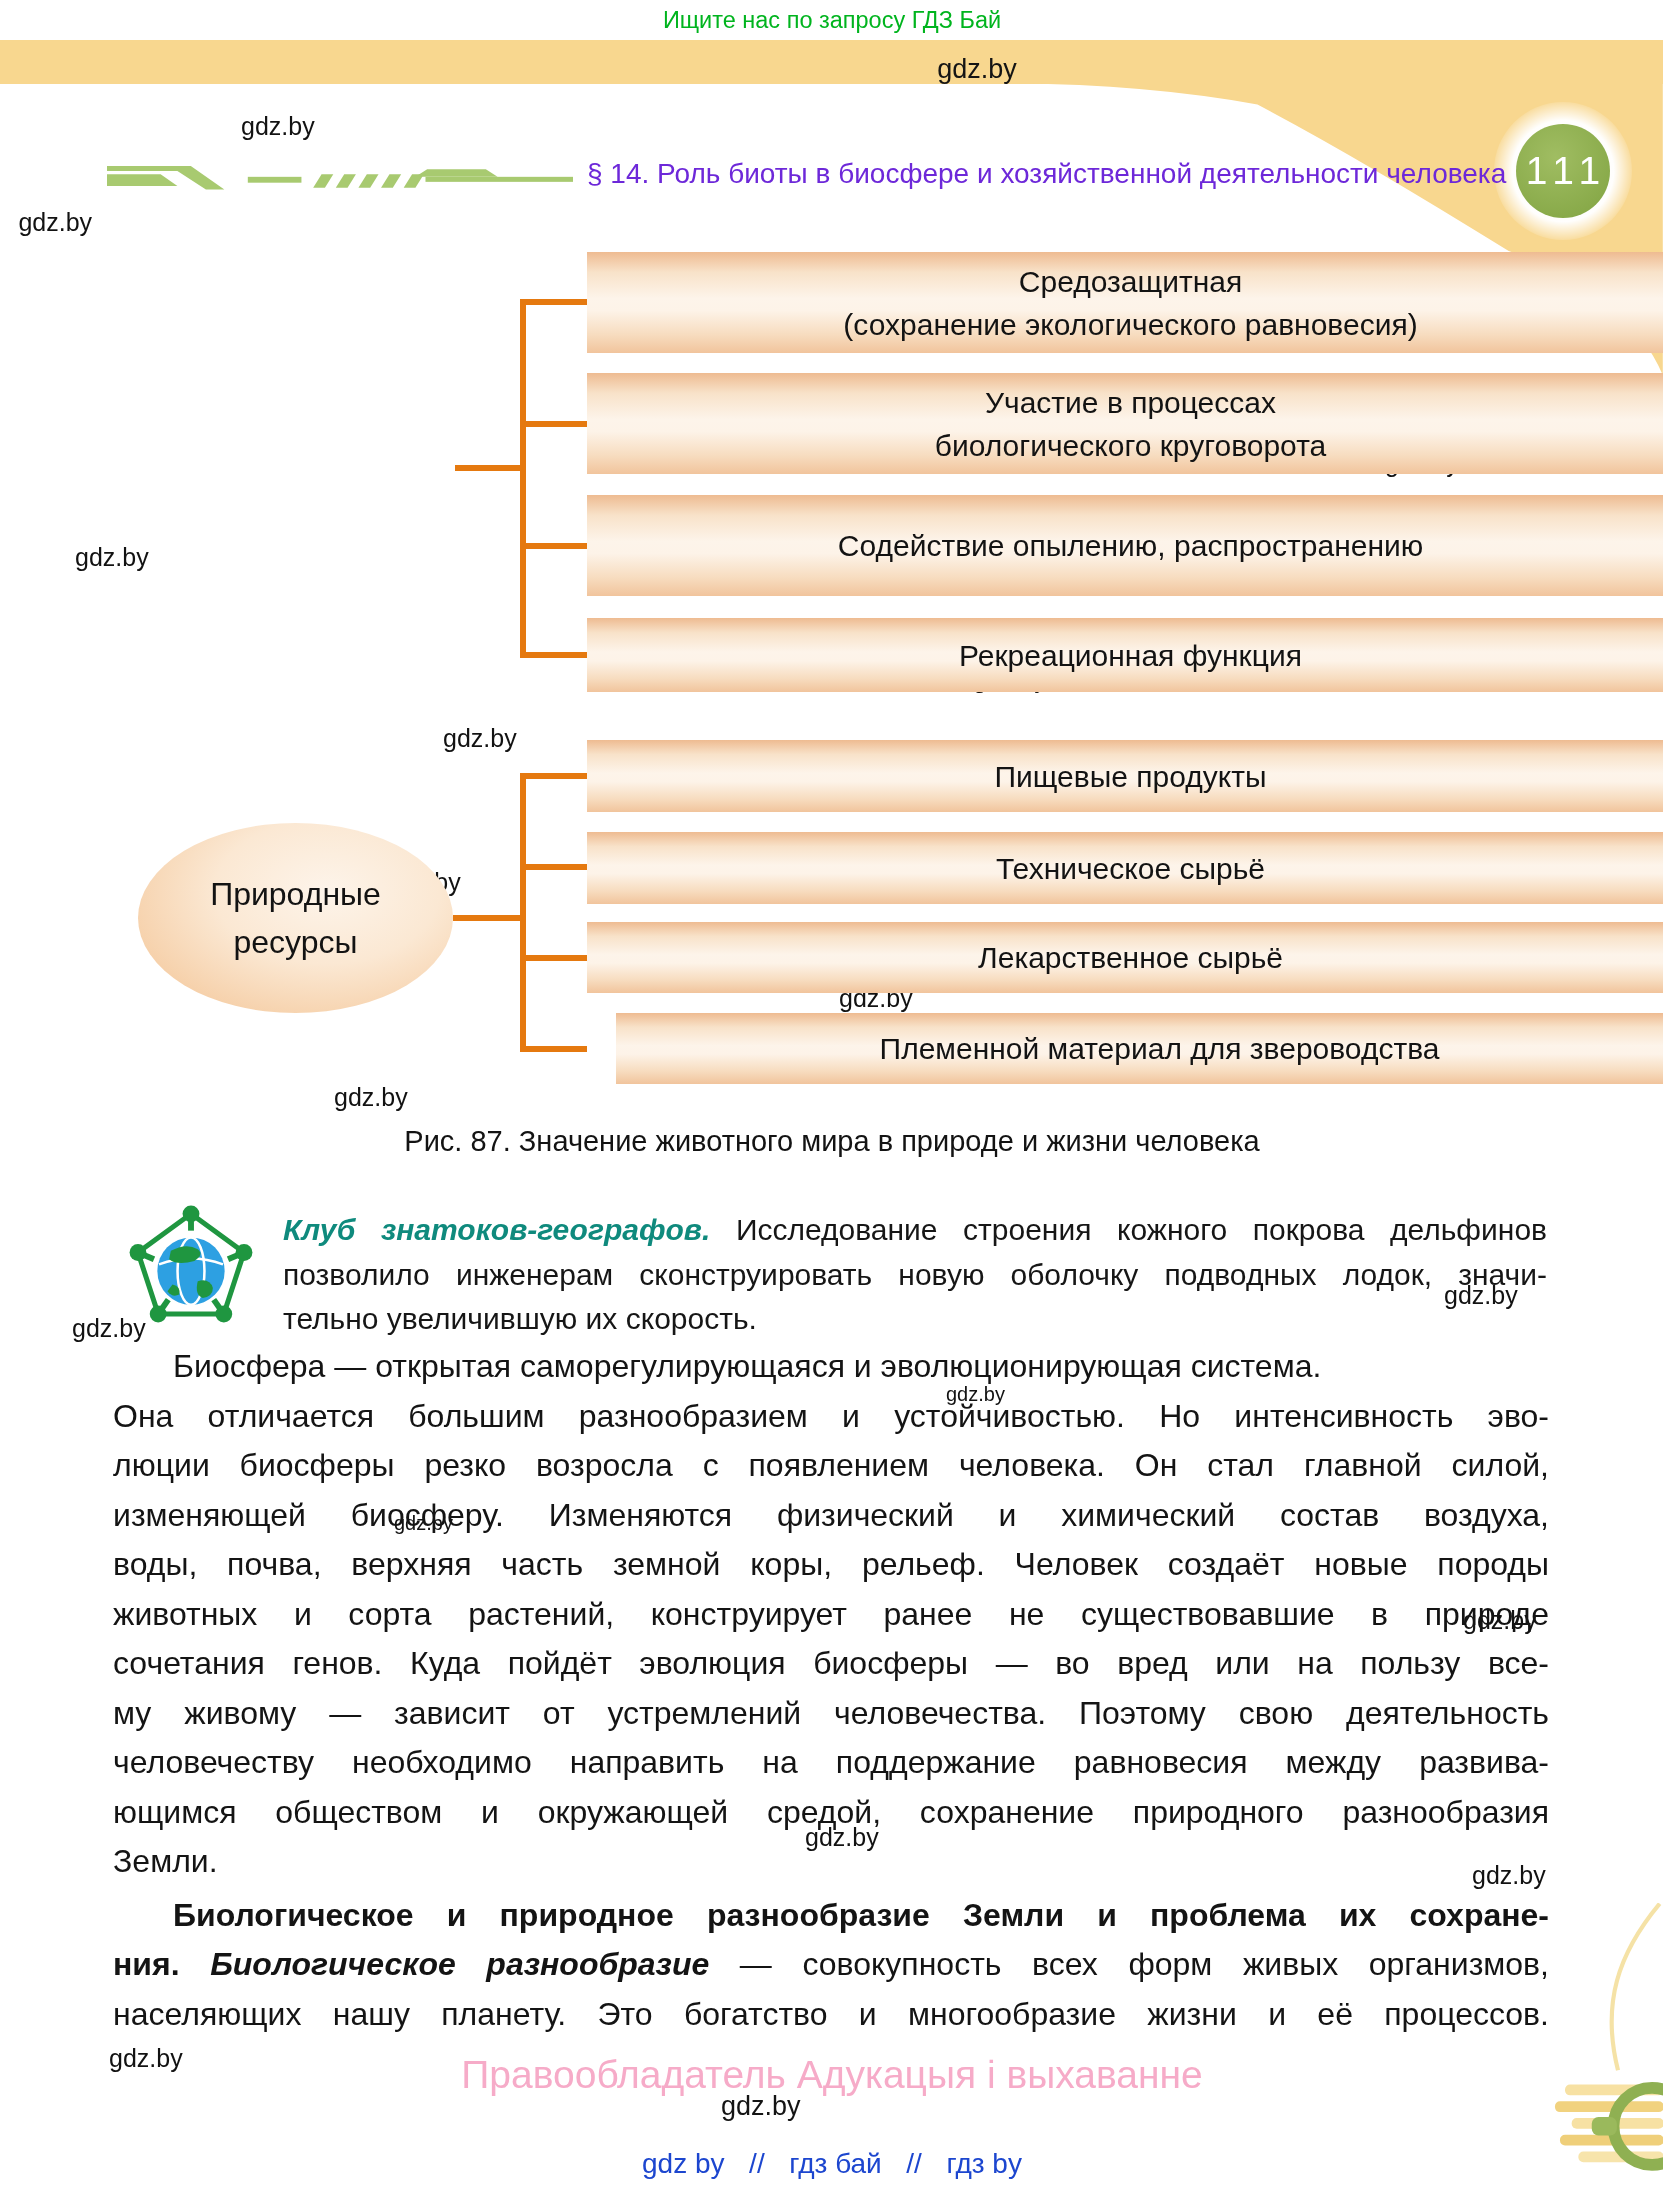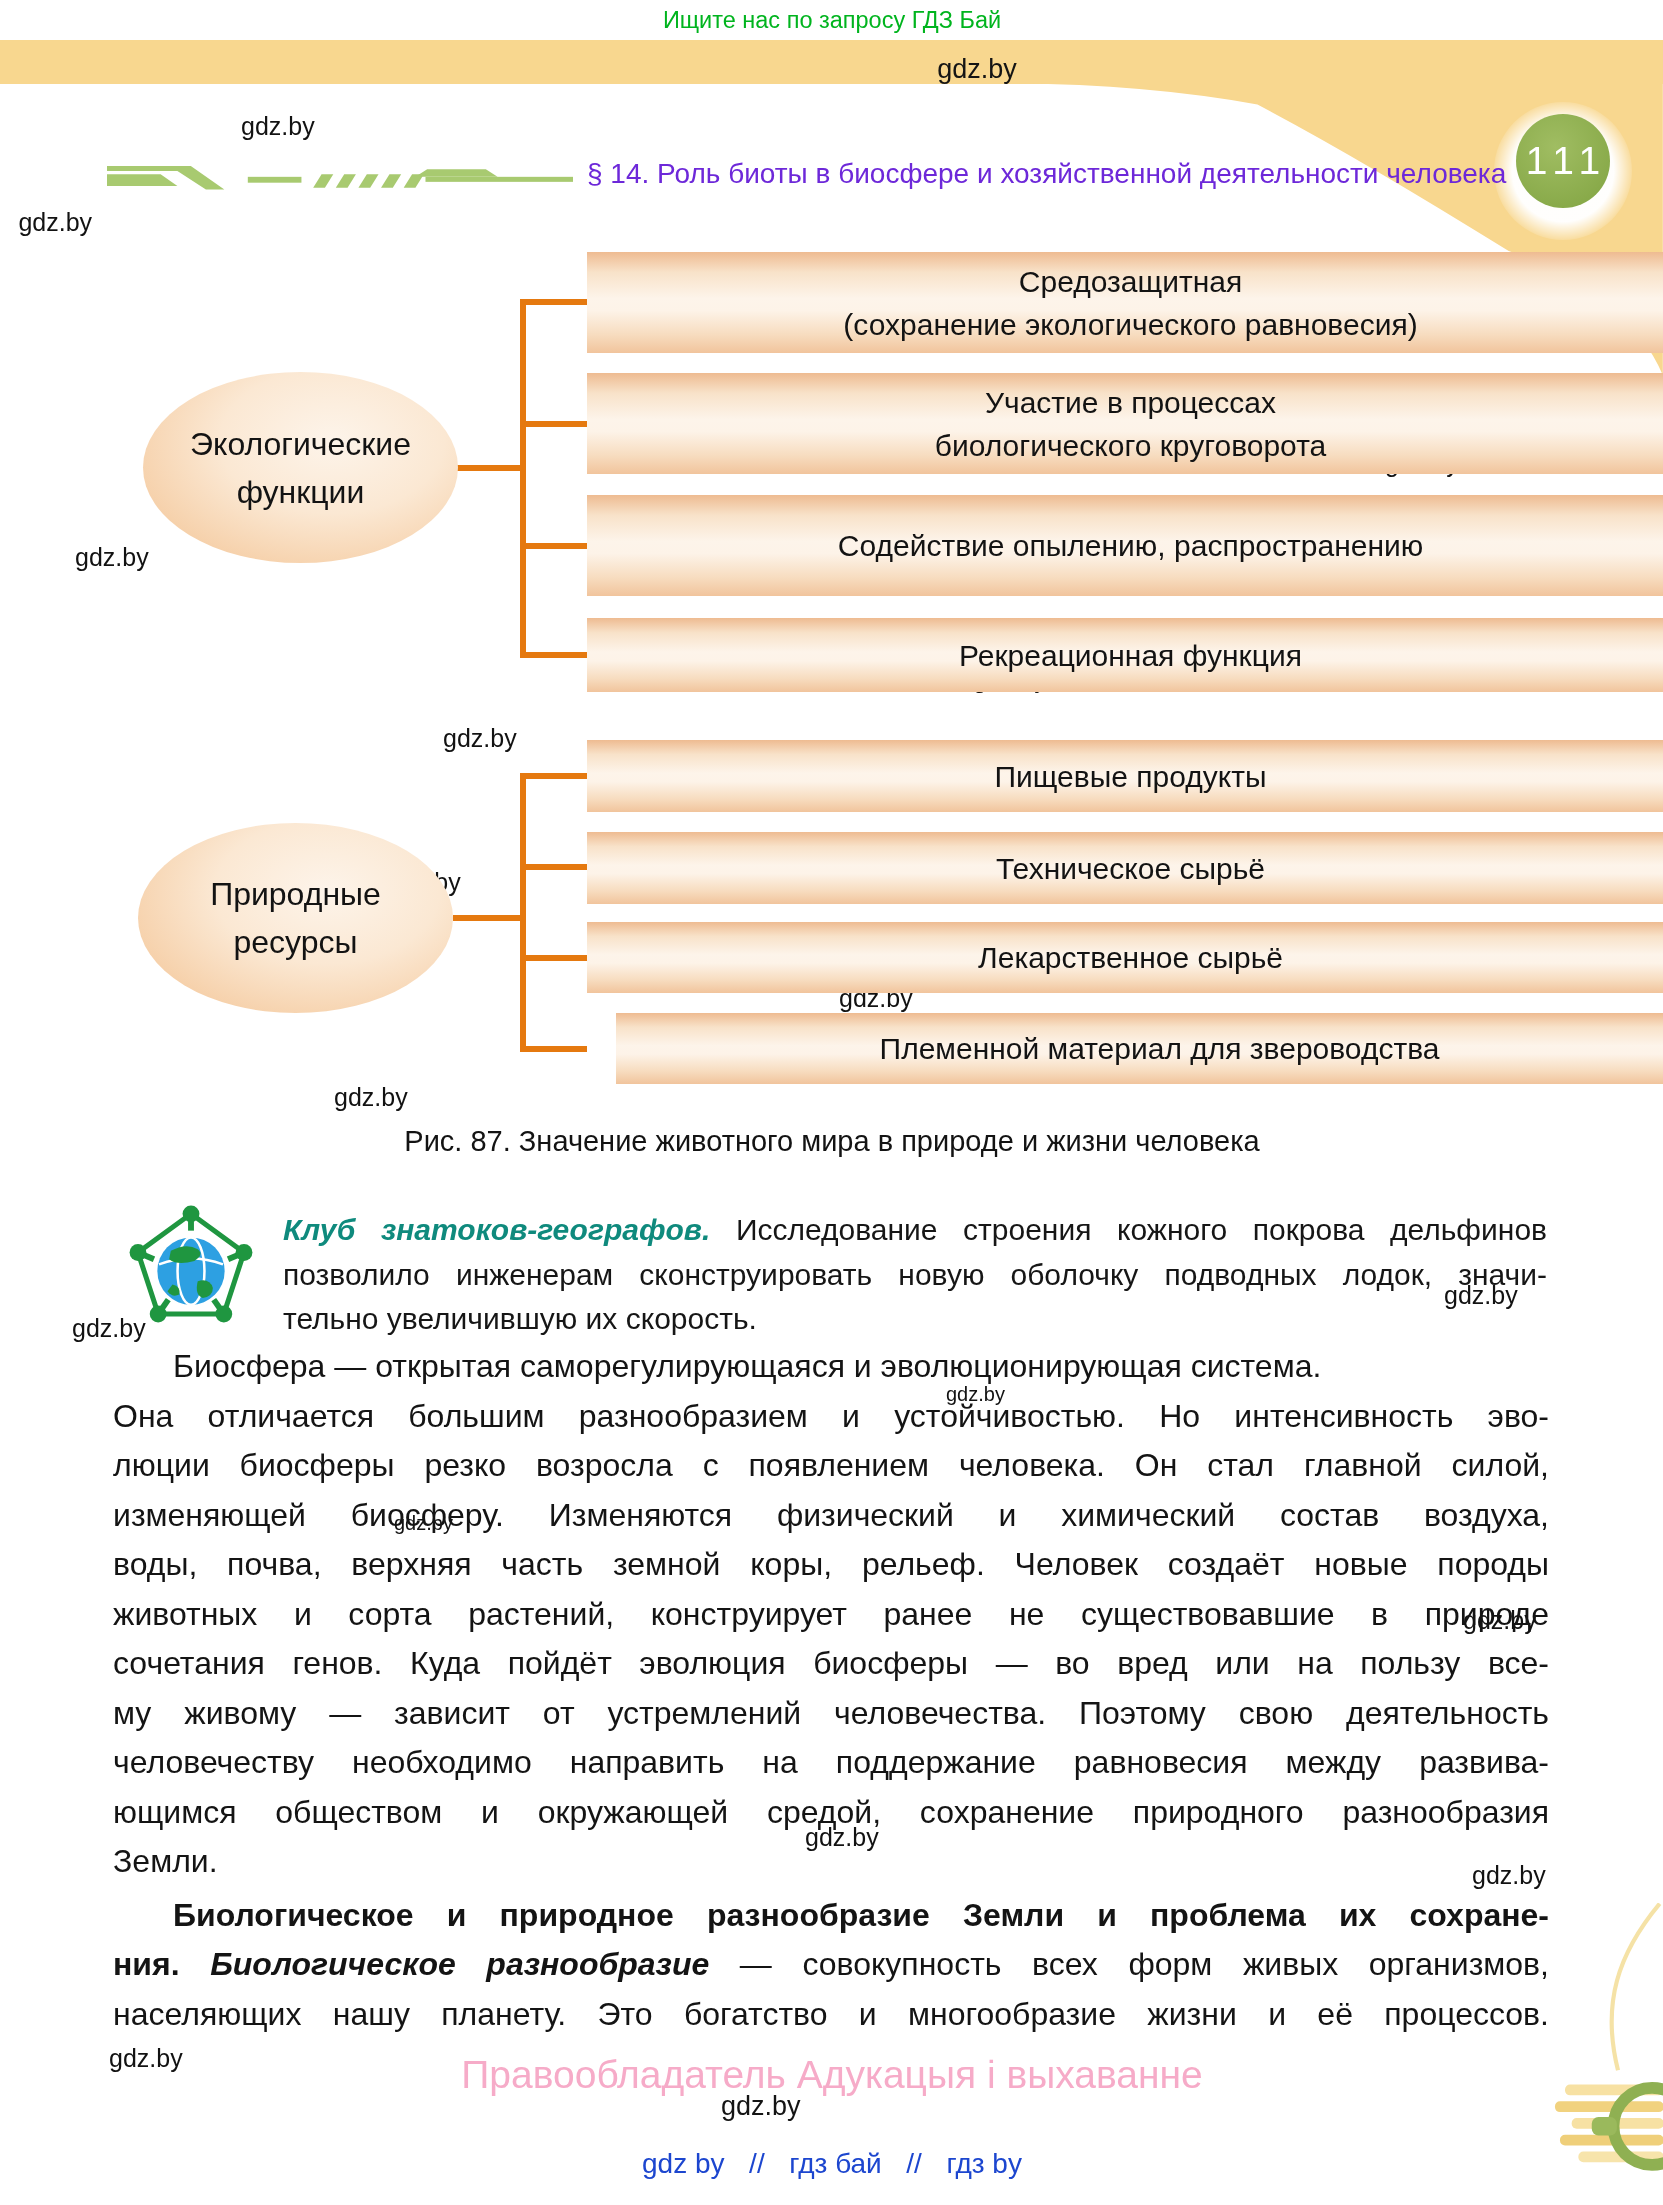--- a/index.html
+++ b/index.html
@@ -8,21 +8,21 @@
   .abs{position:absolute;}
   
   .top-notice{position:absolute;top:6.7px;left:0;width:100%;text-align:center;
               font-size:23.5px;color:#00b41e;}
   .band{position:absolute;top:40px;left:0;width:100%;height:44px;background:#f8d78f;}
   .band-wm{position:absolute;top:54px;left:977px;transform:translateX(-50%);
            font-size:27px;color:#141414;}
   .corner-svg{position:absolute;top:40px;left:1006px;}
   .badge-glow{position:absolute;left:1494px;top:102px;width:138px;height:138px;border-radius:50%;
       background:radial-gradient(circle,rgba(255,255,255,.98) 52%,rgba(255,255,255,0) 74%);}
-  .badge{position:absolute;left:1516px;top:114px;width:94px;height:94px;border-radius:50%;
+  .badge{position:absolute;left:1516px;top:124px;width:94px;height:94px;border-radius:50%;
       background:radial-gradient(circle at 42% 35%,#a0bd62,#85a746 85%);
       display:flex;align-items:center;justify-content:center;
       color:#fff;font-size:39px;letter-spacing:7.5px;text-indent:7.5px;}
   .header-line{position:absolute;top:158px;left:587px;font-size:28px;color:#6d28d9;}
   
   .wm{position:absolute;font-size:25px;color:#121212;line-height:1;}
   .wm.sm{font-size:20px;}
   
   .ellipse{position:absolute;width:315px;border-radius:50%;
       background:radial-gradient(ellipse at 60% 36%,#fdf4ea 0%,#fbe8d3 42%,#f6d1ab 76%,#efbc90 100%);
@@ -106,24 +106,20 @@
   <div class="conn" style="left:520px;top:543px;width:67px;height:5.9px;"></div>
   <div class="conn" style="left:520px;top:652px;width:67px;height:5.9px;"></div>
   <div class="conn" style="left:455px;top:465px;width:70px;height:5.9px;"></div>
   <div class="conn" style="left:520px;top:773px;width:5.9px;height:278px;"></div>
   <div class="conn" style="left:520px;top:773px;width:67px;height:5.9px;"></div>
   <div class="conn" style="left:520px;top:864px;width:67px;height:5.9px;"></div>
   <div class="conn" style="left:520px;top:955px;width:67px;height:5.9px;"></div>
   <div class="conn" style="left:520px;top:1046px;width:67px;height:5.9px;"></div>
   <div class="conn" style="left:453px;top:915px;width:70px;height:5.9px;"></div>
 
-  <div class="ellipse" style="left:143px;top:372px;height:191px;">
-    <span>Экологические</span>
-    <span>функции</span>
-  </div>
   <div class="ellipse" style="left:138px;top:823px;height:190px;">
     <span>Природные</span>
     <span>ресурсы</span>
   </div>
 
   <div class="box" style="top:252px;height:101px;">
     <span>Средозащитная</span>
     <span>(сохранение экологического равновесия)</span>
   </div>
   <div class="box" style="top:373px;height:101px;">

